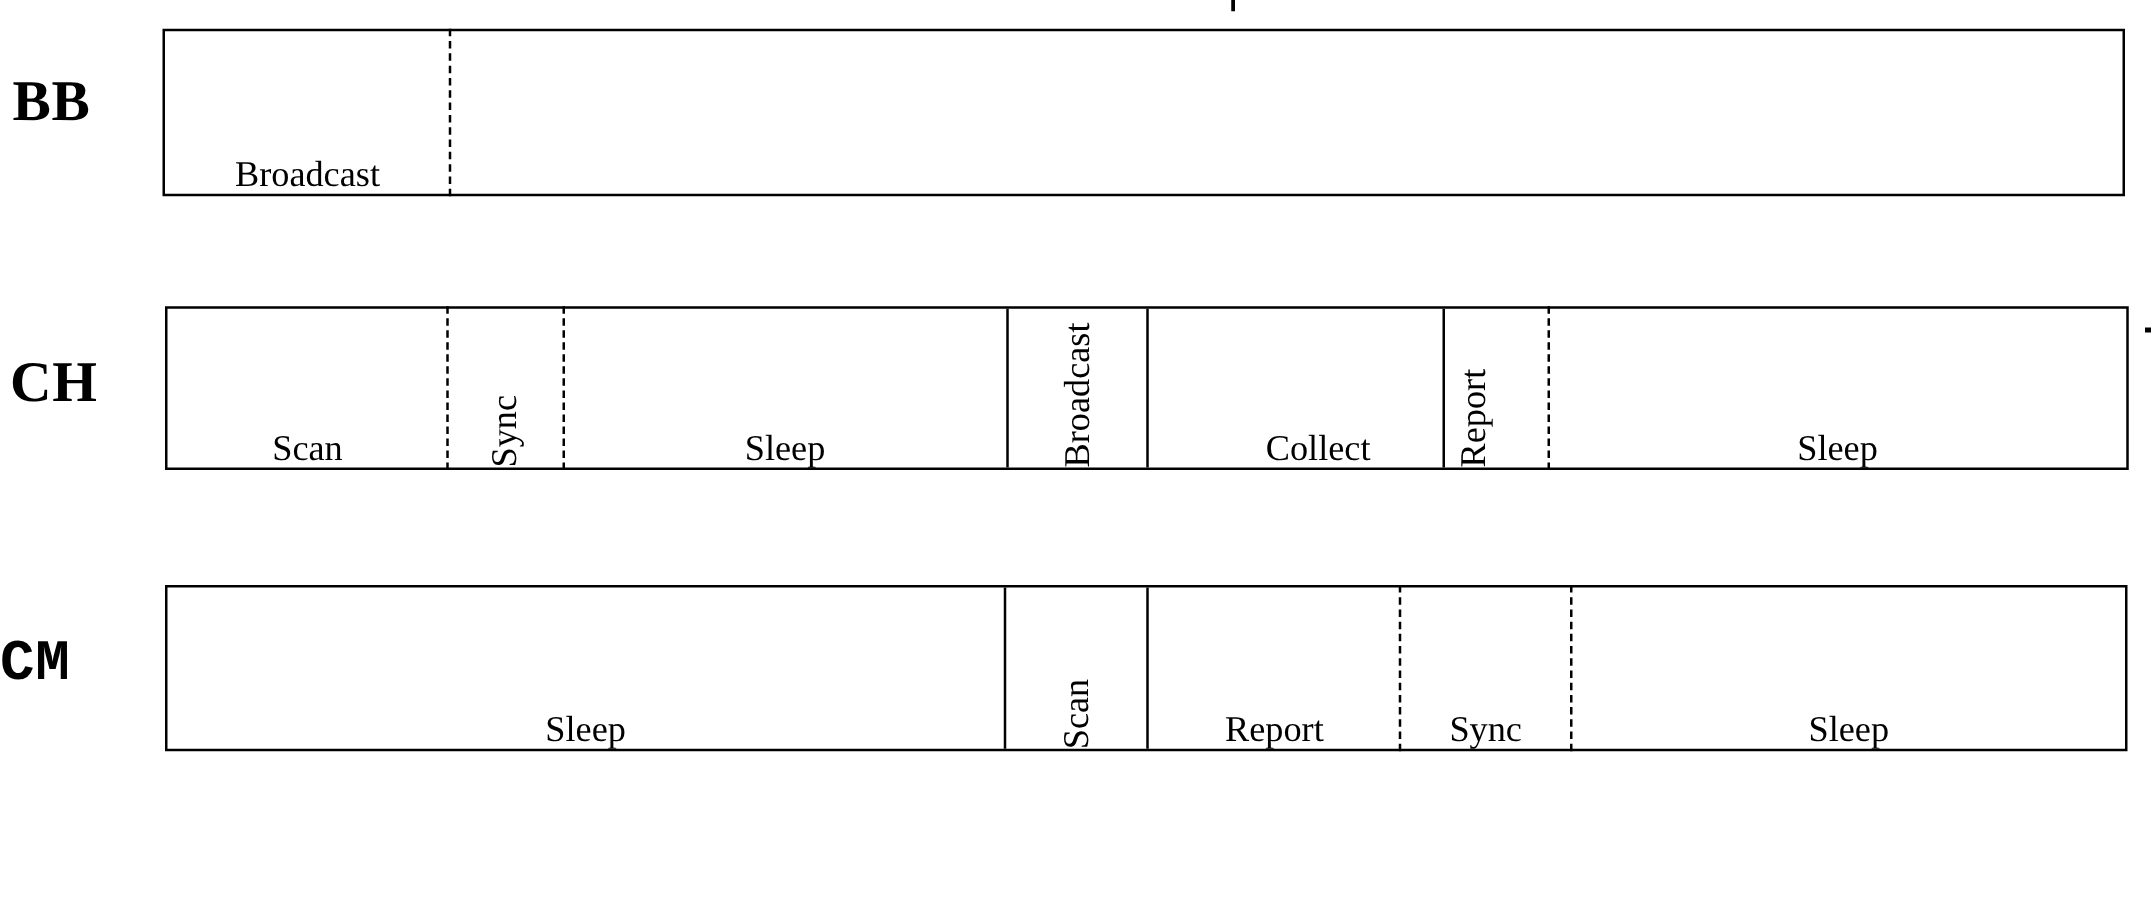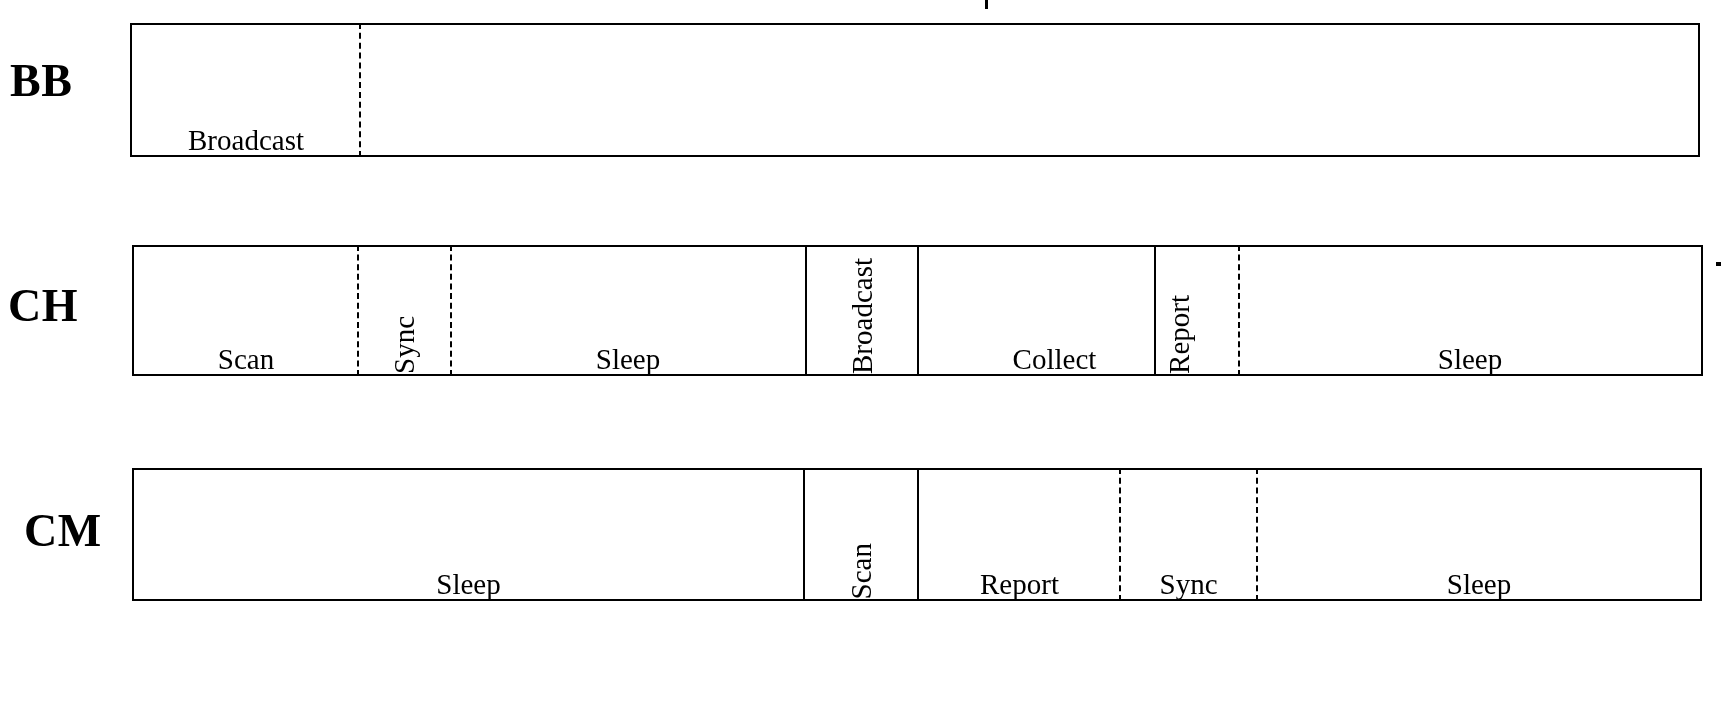--- a/index.html
+++ b/index.html
@@ -137,21 +137,21 @@
       <span class="seg-label">Collect</span>
     </div>
     <div class="seg div-dashed" style="left:986px; width:119px;">
       <span class="seg-label vertical">Report</span>
     </div>
     <div class="seg" style="left:1105px; width:462px;">
       <span class="seg-label">Sleep</span>
     </div>
   </div>
 
-  <div class="row-label" style="left:24px; top:508px;">CM</div>
+  <div class="row-label" style="left:0; top:508px;font-family:Liberation Mono, monospace;">CM</div>
 
   <div class="bar" style="left:132px; top:468px; width:1570px; height:133px;">
     <div class="seg div-solid" style="left:0px; width:671px;">
       <span class="seg-label">Sleep</span>
     </div>
     <div class="seg div-solid" style="left:671px; width:114px;">
       <span class="seg-label vertical">Scan</span>
     </div>
     <div class="seg div-dashed" style="left:785px; width:201px;">
       <span class="seg-label">Report</span>

